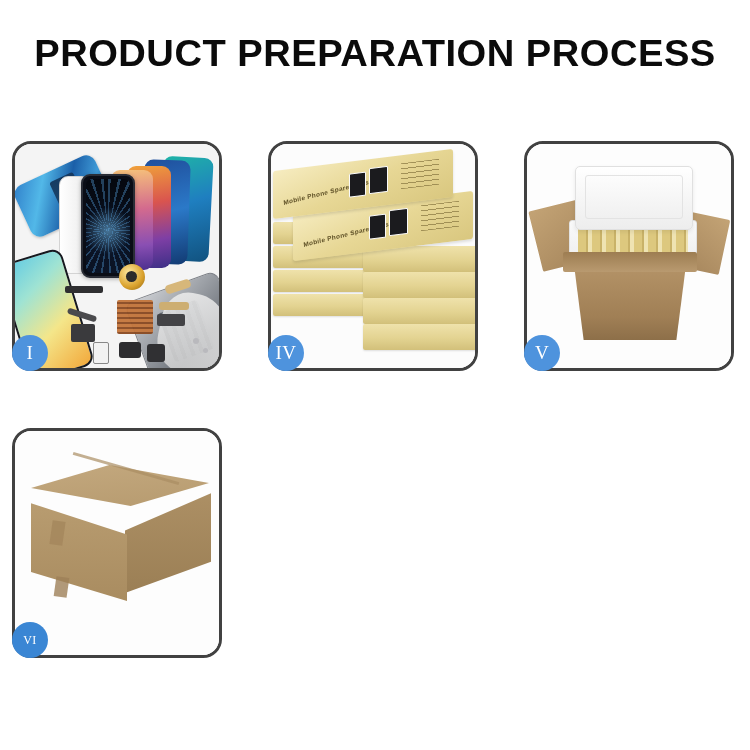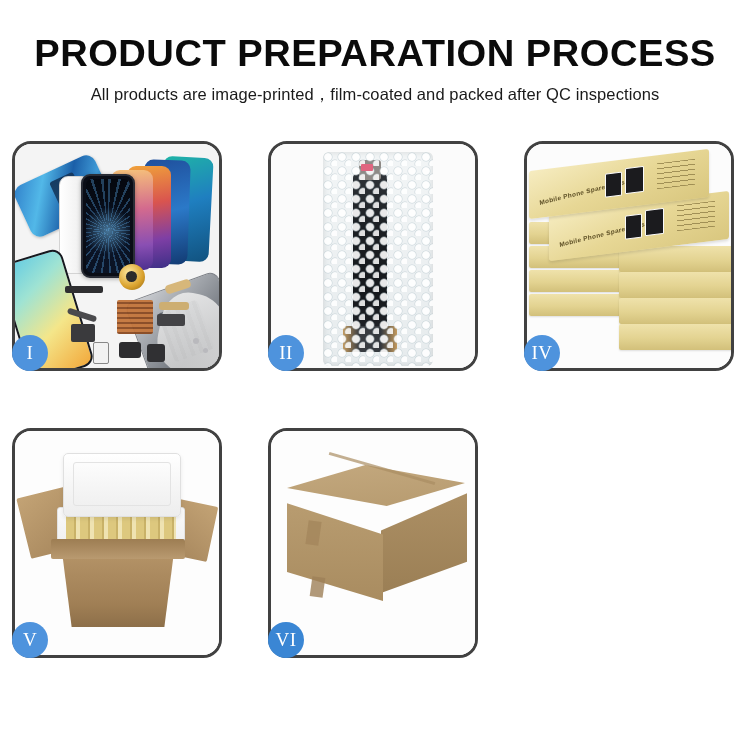--- a/index.html
+++ b/index.html
@@ -39,21 +39,21 @@
   .panel-clip{
     position:absolute;inset:0;border-radius:16px;overflow:hidden;background:#f7f7f7;
   }
   .badge{
     position:absolute;left:-3px;bottom:-3px;width:36px;height:36px;border-radius:50%;
     background:#4e93dd;color:#ffffff;z-index:6;
     font-family:"Liberation Serif","DejaVu Serif",serif;
     font-size:19px;line-height:36px;text-align:center;letter-spacing:0.5px;
   }
   .badge.deep{background:#3a86d4;}
-  .badge.small{font-size:19px;}
+  .badge.small{font-size:12px;}
 
   
   .p1{background:#f4f4f4;}
   .ph{position:absolute;border-radius:9px;}
   .ph.blue-film{
     left:4px;top:24px;width:88px;height:56px;border-radius:10px;
     background:linear-gradient(125deg,#2f7ec9 0%,#52b8e8 28%,#1b5fa8 55%,#3f9ad6 78%,#1d5f9e 100%);
     transform:rotate(-25deg);box-shadow:0 1px 3px rgba(0,0,0,.25);
   }
   .ph.blue-film:after{
@@ -293,21 +293,20 @@
   .tapetab{position:absolute;left:36px;top:90px;width:13px;height:24px;background:#a4875d;opacity:.85;transform:rotate(8deg);}
   .tapetab2{position:absolute;left:40px;top:146px;width:13px;height:20px;background:#9d8058;opacity:.8;transform:rotate(8deg);}
 </style>
 </head>
 <body>
 
 <div class="page">
 
   <div class="header">
     <h1 class="title">PRODUCT PREPARATION PROCESS</h1>
-    <p class="subtitle">All products are image-printed，film-coated and packed after QC inspections</p>
   </div>
 
   <div class="grid">
 
     <div class="panel">
       <div class="panel-clip p1">
         <div class="ph blue-film"></div>
         <div class="ph stack5"></div>
         <div class="ph stack4"></div>
         <div class="ph stack3"></div>
@@ -331,30 +330,20 @@
           <div class="pt cam"></div>
           <div class="pt spk"></div>
           <div class="pt chip"></div>
           <div class="pt scr1"></div>
           <div class="pt scr2"></div>
         </div>
       </div>
       <div class="badge">I</div>
     </div>
 
-    <div class="panel">
-      <div class="panel-clip p2">
-        <div class="bubblepack">
-          <div class="lcd"></div>
-          <div class="pinktag"></div>
-          <div class="bubbles"></div>
-        </div>
-      </div>
-      <div class="badge">II</div>
-    </div>
 
 
     <div class="panel">
       <div class="panel-clip p4">
         <div class="stackwrap">
 
           <div class="gbox" style="left:2px;top:64px;width:96px;height:22px;"></div>
           <div class="gbox" style="left:2px;top:88px;width:96px;height:22px;"></div>
           <div class="gbox" style="left:2px;top:112px;width:96px;height:22px;"></div>
           <div class="gbox" style="left:2px;top:136px;width:96px;height:22px;"></div>

